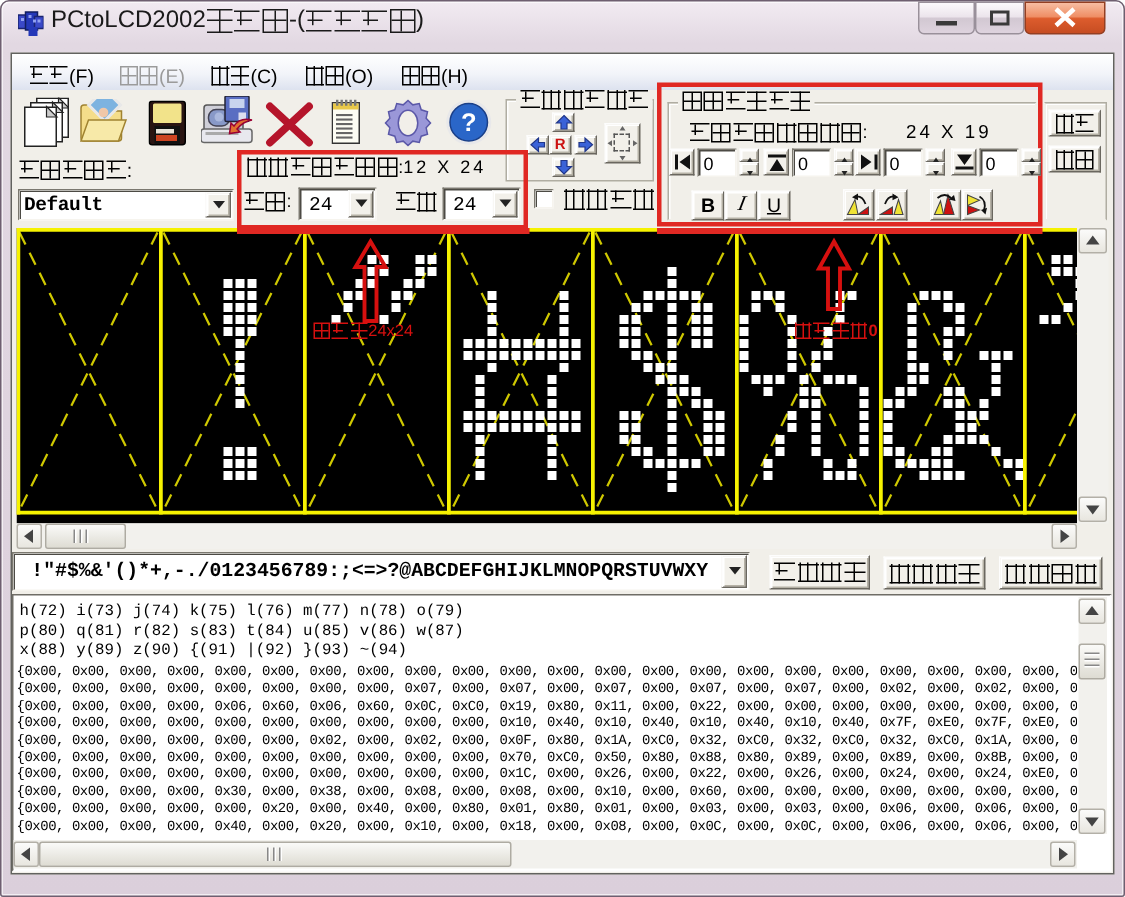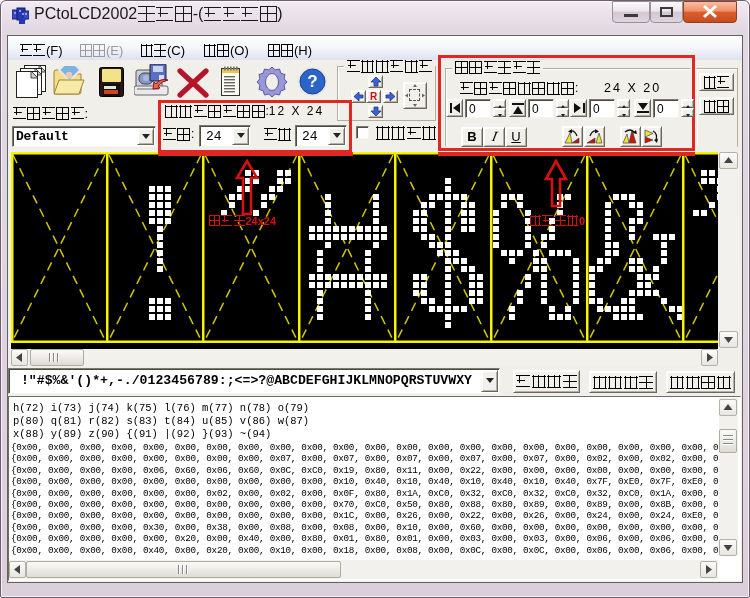--- a/index.html
+++ b/index.html
@@ -144,21 +144,21 @@
 <div class="lbl mono" style="left:206px;top:130px;font-size:13px">24</div>
 <div class="btn" style="left:232px;top:127px;width:17px;height:18px"><span class="tri-d" style="margin-top:5px"></span></div>
 <div class="lbl" style="left:263px;top:128px;font-size:12px"><i class="cj cd" style="width:13px;height:13px"></i><i class="cj cb" style="width:13px;height:13px"></i></div>
 <div class="fld" style="left:295px;top:125px;width:52px;height:22px"></div>
 <div class="lbl mono" style="left:302px;top:130px;font-size:13px">24</div>
 <div class="btn" style="left:328px;top:127px;width:17px;height:18px"><span class="tri-d" style="margin-top:5px"></span></div>
 <div class="ab" style="left:438px;top:55px;width:257px;height:96px;border:3px solid #e02823"></div>
 <div class="gb" style="left:445px;top:68px;width:246px;height:79px;border-color:#b0ada2 transparent transparent #b0ada2"></div>
 <div class="lbl" style="left:452px;top:61px;background:#f1efe9;padding:0 2px;font-size:12px"><i class="cj cc" style="width:13px;height:13px"></i><i class="cj cc" style="width:13px;height:13px"></i><i class="cj cd" style="width:13px;height:13px"></i><i class="cj ca" style="width:13px;height:13px"></i><i class="cj cd" style="width:13px;height:13px"></i><i class="cj ca" style="width:13px;height:13px"></i></div>
 <div class="lbl" style="left:459px;top:82px;font-size:12px"><i class="cj cd" style="width:13px;height:13px"></i><i class="cj cc" style="width:13px;height:13px"></i><i class="cj cd" style="width:13px;height:13px"></i><i class="cj cc" style="width:13px;height:13px"></i><i class="cj cb" style="width:13px;height:13px"></i><i class="cj cc" style="width:13px;height:13px"></i><i class="cj cb" style="width:13px;height:13px"></i><i class="cj cc" style="width:13px;height:13px"></i>:</div>
-<div class="lbl" style="left:604px;top:82px;font-size:12.5px;letter-spacing:2px">24 X 20</div>
+<div class="lbl" style="left:604px;top:82px;font-size:12.5px;letter-spacing:2px">24 X 19</div>
 <div class="btn" style="left:446px;top:99px;width:17px;height:18px"></div>
 <svg class="ab" style="left:447px;top:100px" width="16" height="16" viewBox="0 0 16 16">
     <path d="M3 3 h2 v10 h-2 z M13 3 l0 10 l-7 -5 z" fill="#111"></path>
   </svg>
 <div class="fld" style="left:465px;top:99px;width:26px;height:19px"></div>
 <div class="lbl" style="left:469px;top:103px;font-size:12px">0</div>
 <div class="btn" style="left:493px;top:99px;width:13px;height:9px"><span style="display:inline-block;width:0;height:0;border:2.5px solid transparent;border-bottom:3.5px solid #222;margin-bottom:3px"></span></div>
 <div class="btn" style="left:493px;top:108px;width:13px;height:9px"><span style="display:inline-block;width:0;height:0;border:2.5px solid transparent;border-top:3.5px solid #222;margin-bottom:1px"></span></div>
 <div class="btn" style="left:509px;top:99px;width:17px;height:18px"></div>
 <svg class="ab" style="left:510px;top:100px" width="16" height="16" viewBox="0 0 16 16">
@@ -557,21 +557,21 @@
     <rect x="575" y="0" width="2.5" height="191" fill="#f6f200"></rect>
     <rect x="671" y="0" width="2.5" height="191" fill="#f6f200"></rect>
     <rect x="0" y="0" width="2.5" height="191" fill="#f6f200"></rect>
     <rect x="0" y="0" width="707" height="2.5" fill="#f6f200"></rect>
     <rect x="0" y="188.5" width="707" height="2.5" fill="#f6f200"></rect>
     <rect x="147" y="0" width="195" height="4" fill="#e02823"></rect>
     <rect x="427" y="0" width="257" height="4" fill="#e02823"></rect>
     <path d="M236 9 L246 26 L240 26 L240 62 L232 62 L232 26 L226 26 Z" fill="none" stroke="#d6100f" stroke-width="2.6"></path>
     <path d="M545 9 L555 27 L549 27 L549 54 L541 54 L541 27 L535 27 Z" fill="none" stroke="#d6100f" stroke-width="2.6"></path>
   </svg>
-<div class="lbl" style="left:208px;top:215px;color:#d6100f;font-size:11px;font-weight:bold"><i class="cj cc" style="width:11px;height:11px"></i><i class="cj cd" style="width:11px;height:11px"></i><i class="cj ca" style="width:11px;height:11px"></i>24x24</div>
+<div class="lbl" style="left:208px;top:215px;color:#d6100f;font-size:11px;font-weight:normal"><i class="cj cc" style="width:11px;height:11px"></i><i class="cj cd" style="width:11px;height:11px"></i><i class="cj ca" style="width:11px;height:11px"></i>24x24</div>
 <div class="lbl" style="left:529px;top:215px;color:#d6100f;font-size:11px;font-weight:bold"><i class="cj cb" style="width:11px;height:11px"></i><i class="cj cd" style="width:11px;height:11px"></i><i class="cj ca" style="width:11px;height:11px"></i><i class="cj cb" style="width:11px;height:11px"></i>0</div>
 <div class="sb" style="left:718px;top:152px;width:21px;height:197px"></div>
 <div class="sbtn" style="left:719px;top:152px;width:19px;height:17px"></div>
 <svg class="ab" style="left:719px;top:152px" width="19" height="17">
     <path d="M9.5 5 L14 11 L5 11 Z" fill="#444"></path>
   </svg>
 <div class="sbtn" style="left:719px;top:331px;width:19px;height:17px"></div>
 <svg class="ab" style="left:719px;top:331px" width="19" height="17">
     <path d="M9.5 12 L14 6 L5 6 Z" fill="#444"></path>
   </svg>

